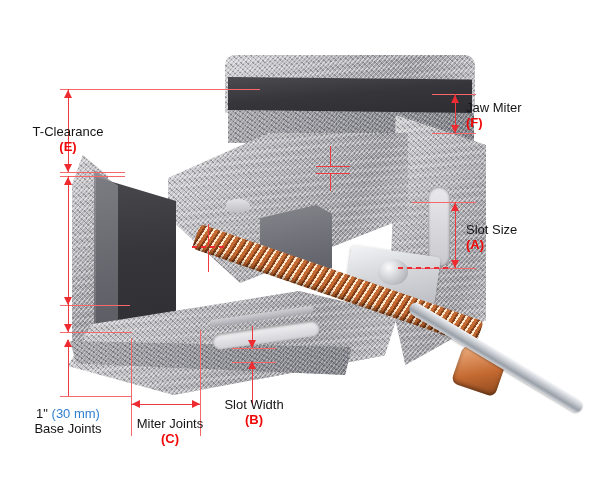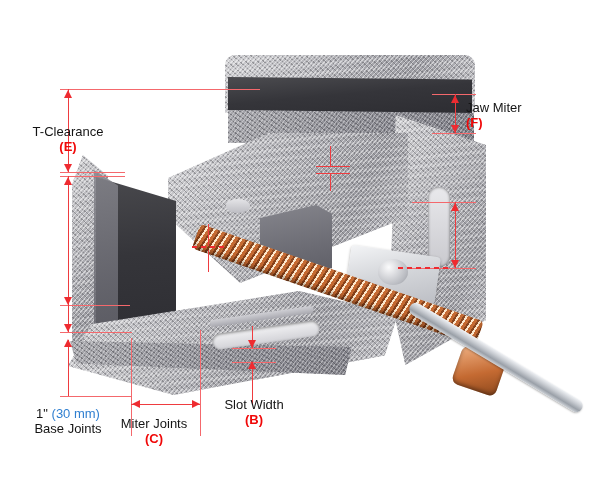--- a/index.html
+++ b/index.html
@@ -150,21 +150,21 @@
     <span>1"</span>
     <span class="metric">(30 mm)</span><br>
     <span>Base Joints</span>
   </div>
 
   <div class="ext-v" style="left:131px;top:338px;height:98px;"></div>
   <div class="ext-v" style="left:200px;top:330px;height:106px;"></div>
   <div class="dim-h" style="left:131px;top:404px;width:69px;"></div>
   <div class="arr arr-lf" style="left:132px;top:400px;"></div>
   <div class="arr arr-rt" style="left:192px;top:400px;"></div>
-  <div class="lbl ctr" style="left:96px;top:416px;width:116px;">
+  <div class="lbl ctr" style="left:112px;top:416px;width:116px;">
     <span>Miter Joints</span><br>
     <span class="code">(C)</span>
   </div>
 
   <div class="ext-h" style="left:232px;top:348px;width:44px;"></div>
   <div class="ext-h" style="left:232px;top:362px;width:44px;"></div>
   <div class="dim-v" style="left:252px;top:326px;height:22px;"></div>
   <div class="arr arr-dn" style="left:248px;top:340px;"></div>
   <div class="dim-v" style="left:252px;top:362px;height:42px;"></div>
   <div class="arr arr-up" style="left:248px;top:361px;"></div>
@@ -182,20 +182,24 @@
     <span>Jaw Miter</span><br>
     <span class="code">(F)</span>
   </div>
 
   <div class="ext-h" style="left:412px;top:202px;width:64px;"></div>
   <div class="ext-h" style="left:412px;top:268px;width:64px;"></div>
   <div class="dim-v" style="left:455px;top:202px;height:66px;"></div>
   <div class="arr arr-up" style="left:451px;top:203px;"></div>
   <div class="arr arr-dn" style="left:451px;top:260px;"></div>
   <div class="dashline" style="left:398px;top:267px;width:54px;"></div>
+  <div class="lbl" style="left:466px;top:222px;">
+    <span>Slot Size</span><br>
+    <span class="code">(A)</span>
+  </div>
 
   <div class="dim-v" style="left:330px;top:146px;height:20px;"></div>
   <div class="dim-h" style="left:316px;top:166px;width:34px;"></div>
   <div class="dim-h" style="left:316px;top:173px;width:34px;"></div>
   <div class="dim-v" style="left:330px;top:173px;height:18px;"></div>
 
   <div class="dim-v" style="left:208px;top:224px;height:22px;"></div>
   <div class="dashline" style="left:192px;top:246px;width:36px;"></div>
   <div class="dim-v" style="left:208px;top:250px;height:22px;"></div>
 

